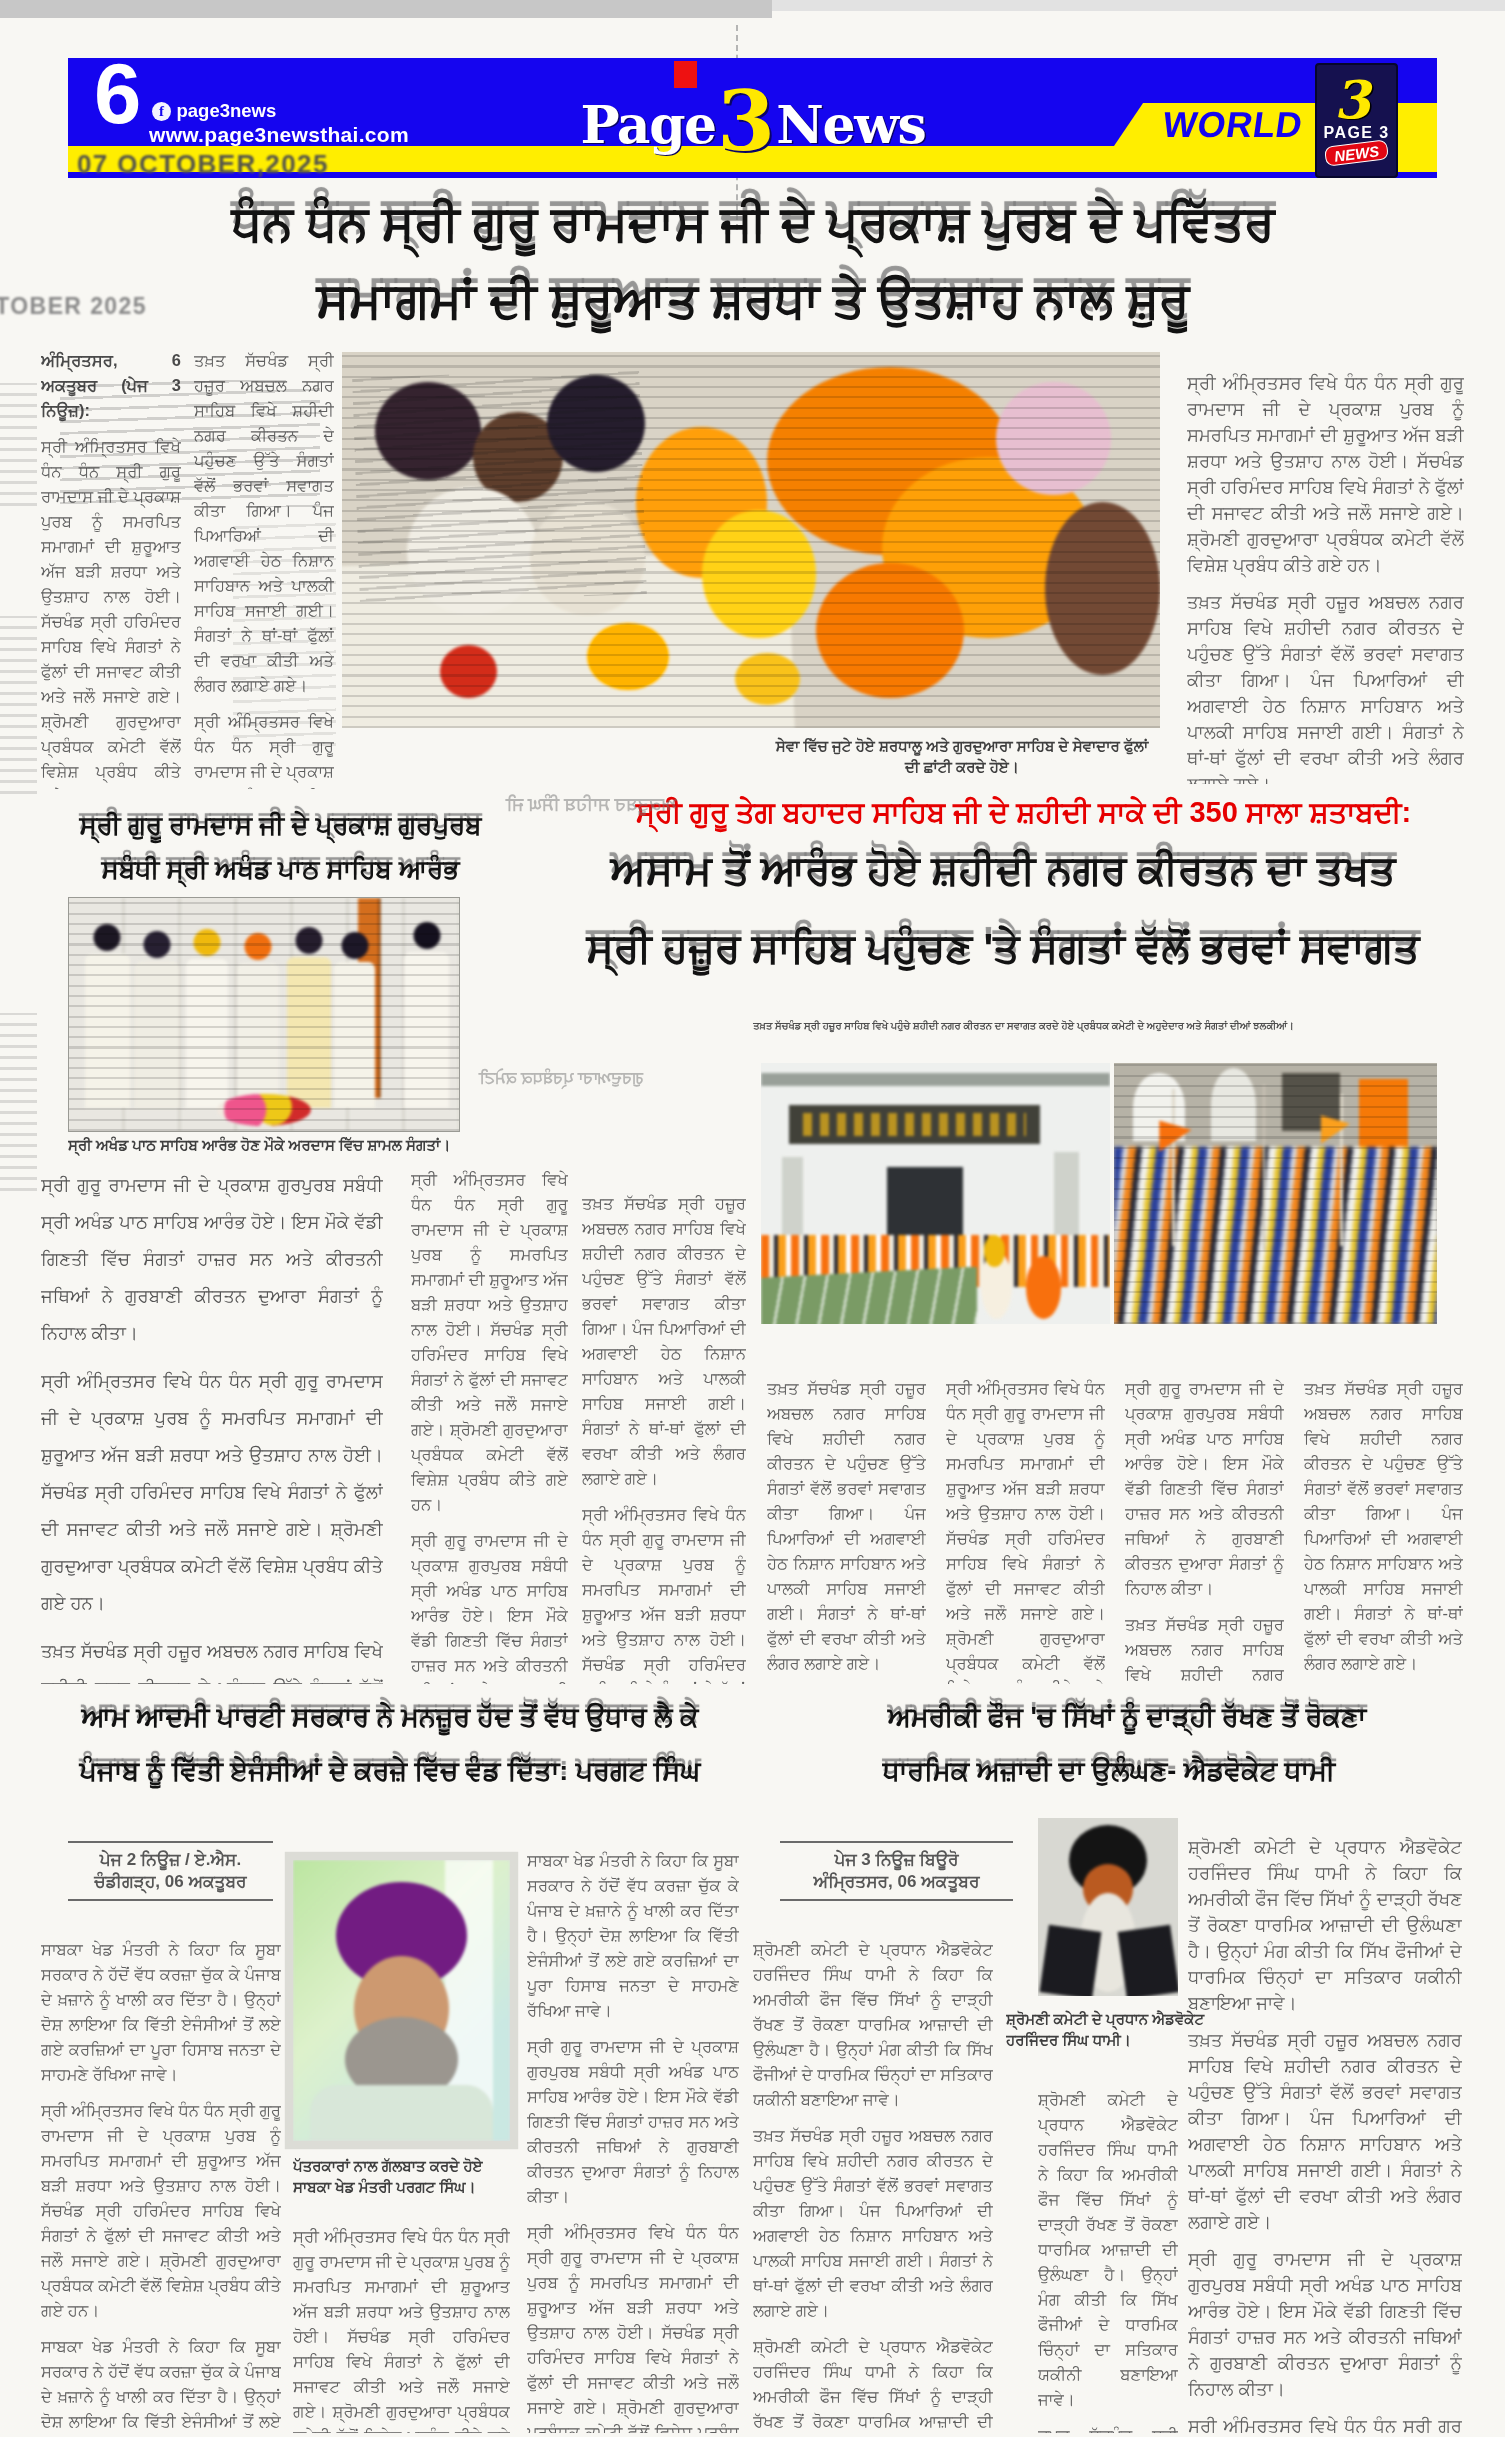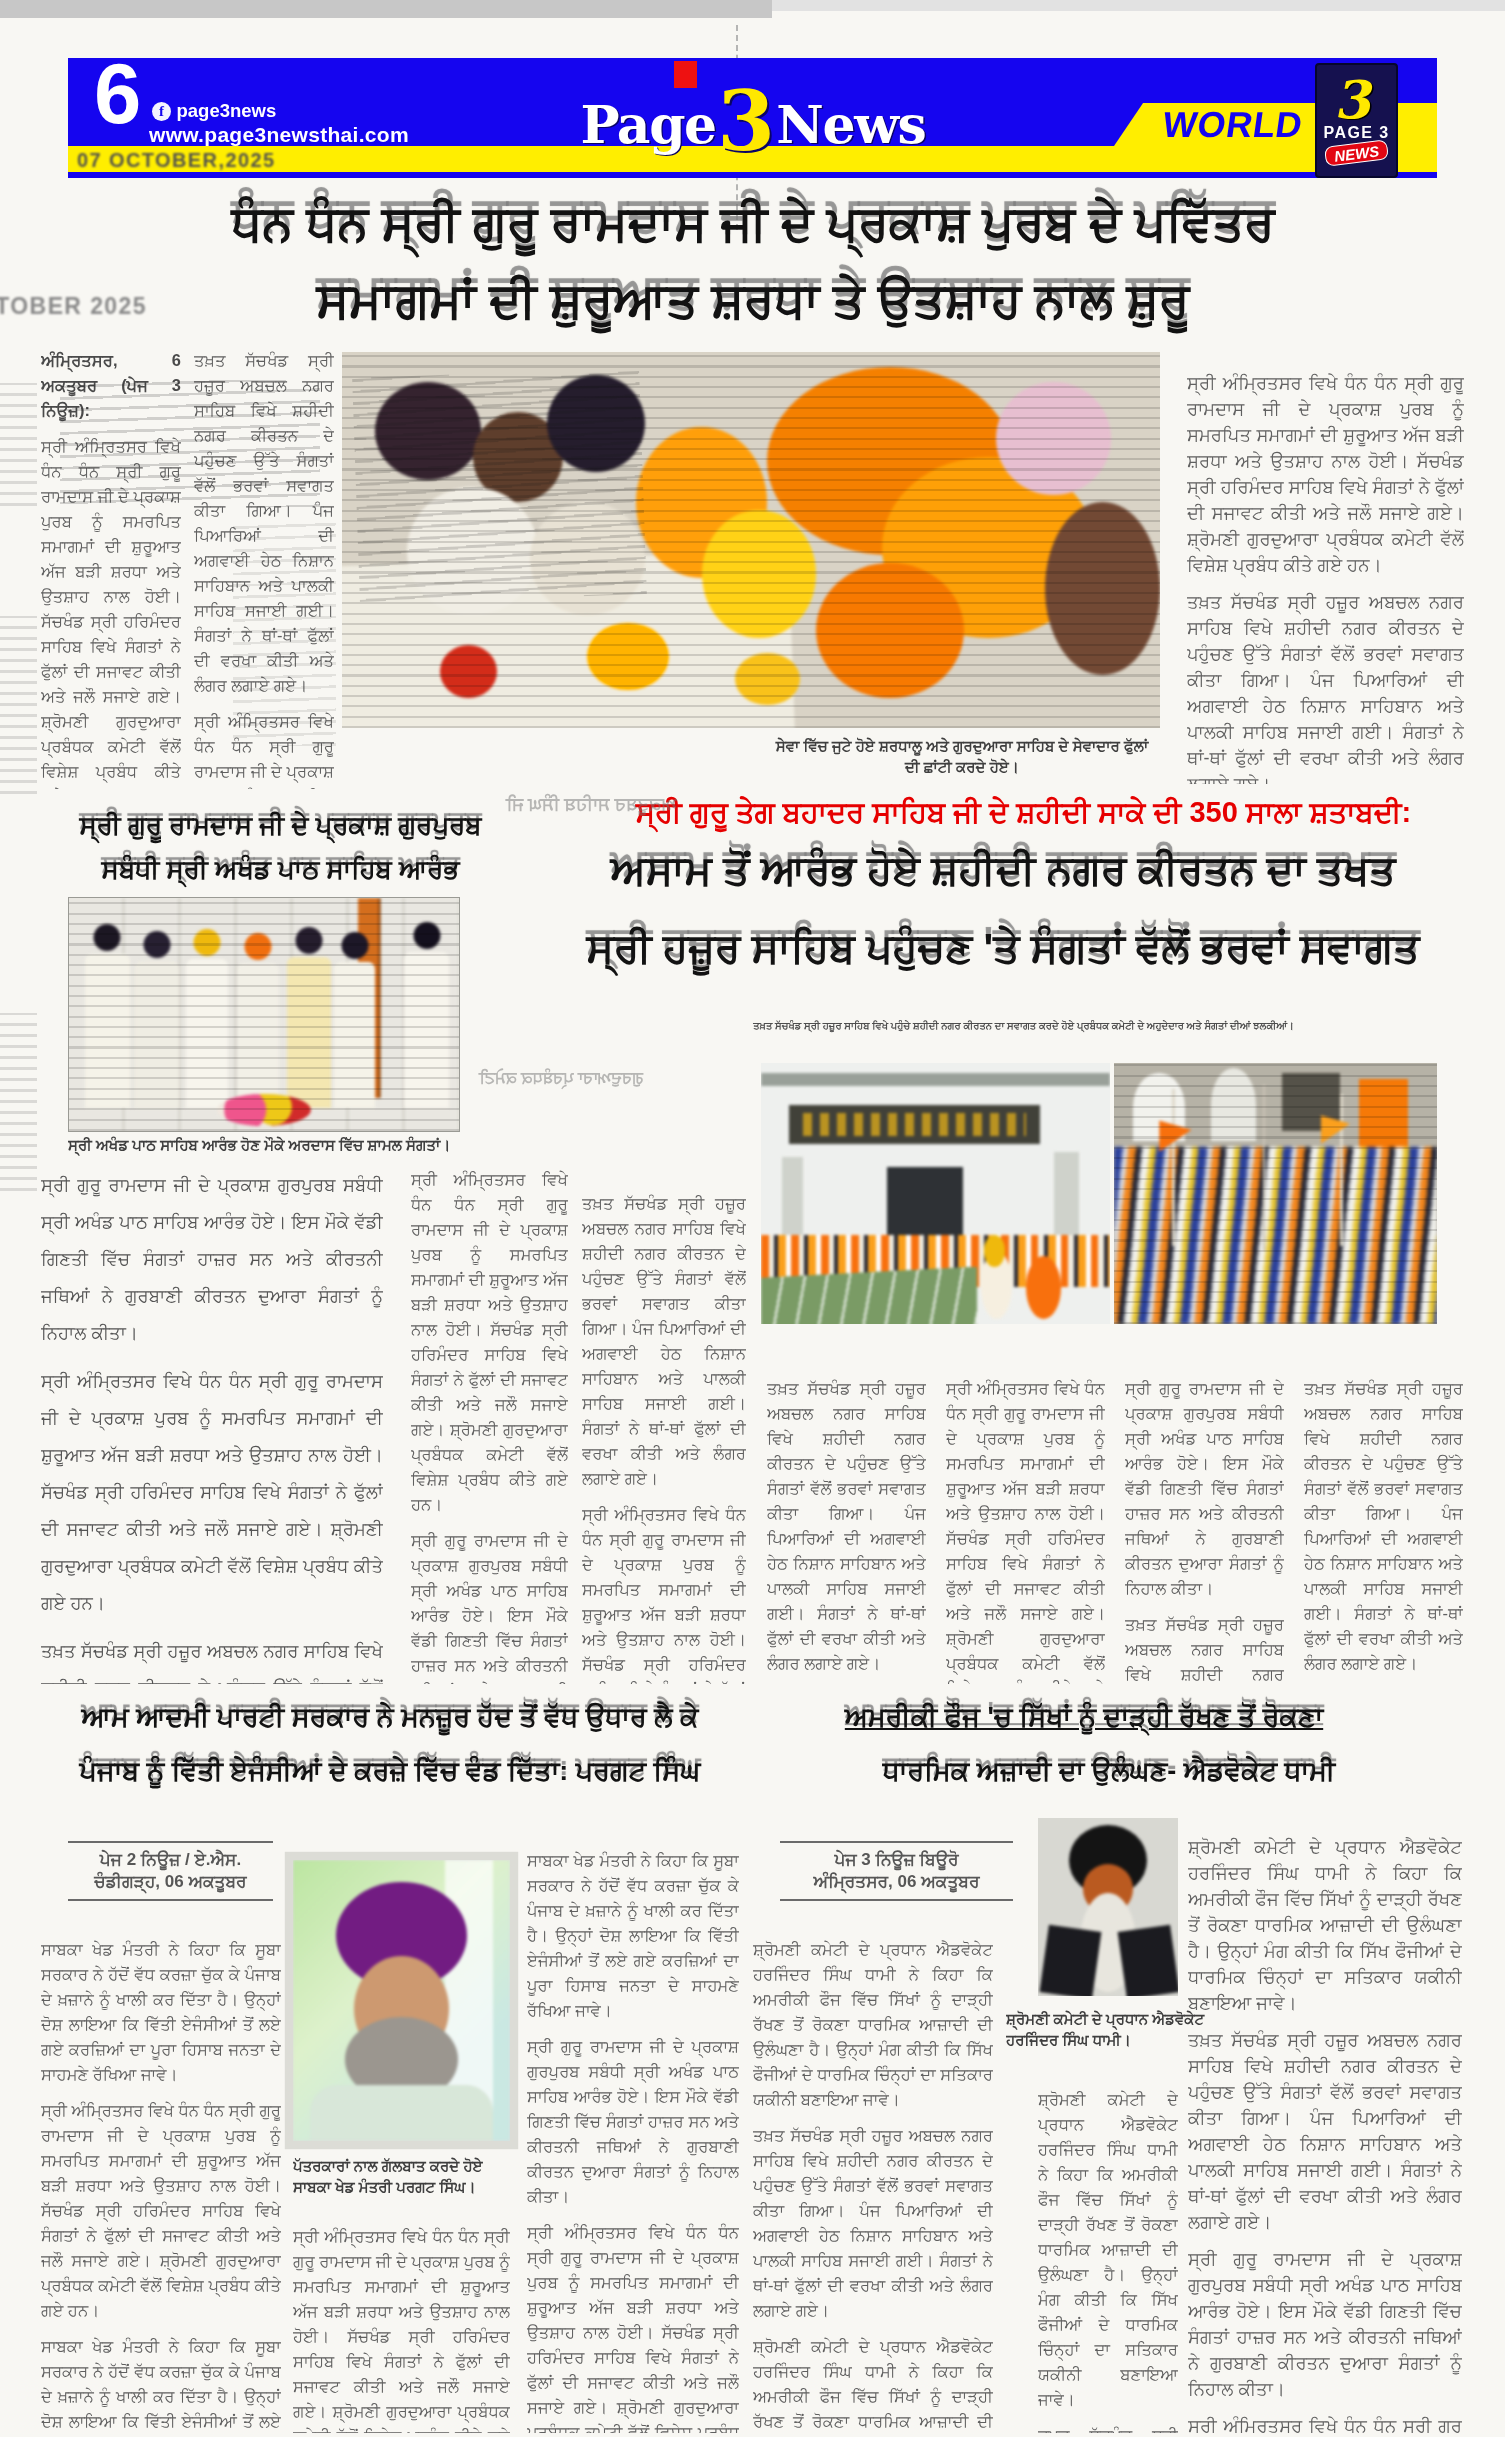--- a/index.html
+++ b/index.html
@@ -33,21 +33,21 @@
   .world-wedge{left:1114px;top:103px;width:323px;height:43px;background:#ffee00;
                clip-path:polygon(9% 0,100% 0,100% 100%,0 100%);}
   .world{left:1163px;top:104px;font-size:36px;font-weight:bold;color:#1505ef;transform:skewX(-8deg);letter-spacing:0.7px;}
   .logo-box{left:1315px;top:63px;width:79px;height:111px;background:#15114f;border:2.1px solid #06062c;border-radius:4.1px;
             display:flex;flex-direction:column;align-items:center;justify-content:center;gap:1.4px;z-index:5;}
   .logo-3{color:#ffe800;font-size:53px;font-weight:bold;font-style:italic;line-height:.85;
           font-family:"DejaVu Serif",serif;text-shadow:1.4px 1.4px 0 #000;}
   .logo-page3{color:#fff;font-size:16px;font-weight:bold;letter-spacing:1.4px;}
   .logo-news{background:#e30613;color:#fff;font-style:italic;font-weight:bold;font-size:15px;
              padding:0.7px 8.2px;border-radius:8.2px;transform:rotate(-7deg);border:1.4px solid #fff;}
-  .hdr-date{left:77px;top:149px;font-size:20px;font-weight:bold;color:#55554a;letter-spacing:1.4px;filter:blur(0.8px);}
+  .hdr-date{left:77px;top:149px;font-size:26px;font-weight:bold;color:#55554a;letter-spacing:1.4px;filter:blur(0.8px);}
 
   
   .headline{font-weight:bold;color:#121212;text-align:center;
             text-shadow:0 -0.18em 0.7px rgba(125,125,125,.8);filter:blur(0.3px);line-height:1.15;}
   .h-main{left:48px;width:1410px;font-size:49px;}
   .kicker{left:582px;top:796px;width:883px;font-size:29px;font-weight:bold;color:#e60000;text-align:center;filter:blur(0.3px);}
   .h-cent{left:541px;width:924px;font-size:41px;}
   .h-gur{left:41px;width:479px;font-size:26px;filter:blur(0.7px);}
   .h-bot{font-size:27px;filter:blur(0.7px);}
   .byline{font-size:10px;font-weight:bold;color:#4e4e4e;text-align:center;filter:blur(0.5px);}
@@ -291,21 +291,21 @@
 
   <div class="col" style="left:293px;top:2224px;width:217px;height:209px;">
     <p class="p">ਸ੍ਰੀ ਅੰਮ੍ਰਿਤਸਰ ਵਿਖੇ ਧੰਨ ਧੰਨ ਸ੍ਰੀ ਗੁਰੂ ਰਾਮਦਾਸ ਜੀ ਦੇ ਪ੍ਰਕਾਸ਼ ਪੁਰਬ ਨੂੰ ਸਮਰਪਿਤ ਸਮਾਗਮਾਂ ਦੀ ਸ਼ੁਰੂਆਤ ਅੱਜ ਬੜੀ ਸ਼ਰਧਾ ਅਤੇ ਉਤਸ਼ਾਹ ਨਾਲ ਹੋਈ। ਸੱਚਖੰਡ ਸ੍ਰੀ ਹਰਿਮੰਦਰ ਸਾਹਿਬ ਵਿਖੇ ਸੰਗਤਾਂ ਨੇ ਫੁੱਲਾਂ ਦੀ ਸਜਾਵਟ ਕੀਤੀ ਅਤੇ ਜਲੌ ਸਜਾਏ ਗਏ। ਸ਼੍ਰੋਮਣੀ ਗੁਰਦੁਆਰਾ ਪ੍ਰਬੰਧਕ ਕਮੇਟੀ ਵੱਲੋਂ ਵਿਸ਼ੇਸ਼ ਪ੍ਰਬੰਧ ਕੀਤੇ ਗਏ ਹਨ।</p>
   </div>
   <div class="col" style="left:527px;top:1848px;width:212px;height:585px;">
     <p class="p">ਸਾਬਕਾ ਖੇਡ ਮੰਤਰੀ ਨੇ ਕਿਹਾ ਕਿ ਸੂਬਾ ਸਰਕਾਰ ਨੇ ਹੱਦੋਂ ਵੱਧ ਕਰਜ਼ਾ ਚੁੱਕ ਕੇ ਪੰਜਾਬ ਦੇ ਖ਼ਜ਼ਾਨੇ ਨੂੰ ਖਾਲੀ ਕਰ ਦਿੱਤਾ ਹੈ। ਉਨ੍ਹਾਂ ਦੋਸ਼ ਲਾਇਆ ਕਿ ਵਿੱਤੀ ਏਜੰਸੀਆਂ ਤੋਂ ਲਏ ਗਏ ਕਰਜ਼ਿਆਂ ਦਾ ਪੂਰਾ ਹਿਸਾਬ ਜਨਤਾ ਦੇ ਸਾਹਮਣੇ ਰੱਖਿਆ ਜਾਵੇ।</p>
     <p class="p">ਸ੍ਰੀ ਗੁਰੂ ਰਾਮਦਾਸ ਜੀ ਦੇ ਪ੍ਰਕਾਸ਼ ਗੁਰਪੁਰਬ ਸਬੰਧੀ ਸ੍ਰੀ ਅਖੰਡ ਪਾਠ ਸਾਹਿਬ ਆਰੰਭ ਹੋਏ। ਇਸ ਮੌਕੇ ਵੱਡੀ ਗਿਣਤੀ ਵਿੱਚ ਸੰਗਤਾਂ ਹਾਜ਼ਰ ਸਨ ਅਤੇ ਕੀਰਤਨੀ ਜਥਿਆਂ ਨੇ ਗੁਰਬਾਣੀ ਕੀਰਤਨ ਦੁਆਰਾ ਸੰਗਤਾਂ ਨੂੰ ਨਿਹਾਲ ਕੀਤਾ।</p>
     <p class="p">ਸ੍ਰੀ ਅੰਮ੍ਰਿਤਸਰ ਵਿਖੇ ਧੰਨ ਧੰਨ ਸ੍ਰੀ ਗੁਰੂ ਰਾਮਦਾਸ ਜੀ ਦੇ ਪ੍ਰਕਾਸ਼ ਪੁਰਬ ਨੂੰ ਸਮਰਪਿਤ ਸਮਾਗਮਾਂ ਦੀ ਸ਼ੁਰੂਆਤ ਅੱਜ ਬੜੀ ਸ਼ਰਧਾ ਅਤੇ ਉਤਸ਼ਾਹ ਨਾਲ ਹੋਈ। ਸੱਚਖੰਡ ਸ੍ਰੀ ਹਰਿਮੰਦਰ ਸਾਹਿਬ ਵਿਖੇ ਸੰਗਤਾਂ ਨੇ ਫੁੱਲਾਂ ਦੀ ਸਜਾਵਟ ਕੀਤੀ ਅਤੇ ਜਲੌ ਸਜਾਏ ਗਏ। ਸ਼੍ਰੋਮਣੀ ਗੁਰਦੁਆਰਾ ਪ੍ਰਬੰਧਕ ਕਮੇਟੀ ਵੱਲੋਂ ਵਿਸ਼ੇਸ਼ ਪ੍ਰਬੰਧ ਕੀਤੇ ਗਏ ਹਨ।</p>
   </div>
 
-  <div class="abs headline h-bot" style="left:728px;top:1702px;width:712px;text-decoration:underline;">ਅਮਰੀਕੀ ਫੌਜ 'ਚ ਸਿੱਖਾਂ ਨੂੰ ਦਾੜ੍ਹੀ ਰੱਖਣ ਤੋਂ ਰੋਕਣਾ</div>
+  <div class="abs headline h-bot" style="left:771px;top:1702px;width:712px;">ਅਮਰੀਕੀ ਫੌਜ 'ਚ ਸਿੱਖਾਂ ਨੂੰ ਦਾੜ੍ਹੀ ਰੱਖਣ ਤੋਂ ਰੋਕਣਾ</div>
   <div class="abs headline h-bot" style="left:753px;top:1756px;width:712px;">ਧਾਰਮਿਕ ਅਜ਼ਾਦੀ ਦਾ ਉਲੰਘਣ- ਐਡਵੋਕੇਟ ਧਾਮੀ</div>
 
   <div class="dateline" style="left:780px;top:1841px;width:233px;">
     <div>ਪੇਜ 3 ਨਿਊਜ਼ ਬਿਊਰੋ</div>
     <div>ਅੰਮ੍ਰਿਤਸਰ, 06 ਅਕਤੂਬਰ</div>
   </div>
 
   <div class="col" style="left:753px;top:1937px;width:240px;height:496px;">
     <p class="p">ਸ਼੍ਰੋਮਣੀ ਕਮੇਟੀ ਦੇ ਪ੍ਰਧਾਨ ਐਡਵੋਕੇਟ ਹਰਜਿੰਦਰ ਸਿੰਘ ਧਾਮੀ ਨੇ ਕਿਹਾ ਕਿ ਅਮਰੀਕੀ ਫੌਜ ਵਿੱਚ ਸਿੱਖਾਂ ਨੂੰ ਦਾੜ੍ਹੀ ਰੱਖਣ ਤੋਂ ਰੋਕਣਾ ਧਾਰਮਿਕ ਆਜ਼ਾਦੀ ਦੀ ਉਲੰਘਣਾ ਹੈ। ਉਨ੍ਹਾਂ ਮੰਗ ਕੀਤੀ ਕਿ ਸਿੱਖ ਫੌਜੀਆਂ ਦੇ ਧਾਰਮਿਕ ਚਿੰਨ੍ਹਾਂ ਦਾ ਸਤਿਕਾਰ ਯਕੀਨੀ ਬਣਾਇਆ ਜਾਵੇ।</p>
     <p class="p">ਤਖ਼ਤ ਸੱਚਖੰਡ ਸ੍ਰੀ ਹਜ਼ੂਰ ਅਬਚਲ ਨਗਰ ਸਾਹਿਬ ਵਿਖੇ ਸ਼ਹੀਦੀ ਨਗਰ ਕੀਰਤਨ ਦੇ ਪਹੁੰਚਣ ਉੱਤੇ ਸੰਗਤਾਂ ਵੱਲੋਂ ਭਰਵਾਂ ਸਵਾਗਤ ਕੀਤਾ ਗਿਆ। ਪੰਜ ਪਿਆਰਿਆਂ ਦੀ ਅਗਵਾਈ ਹੇਠ ਨਿਸ਼ਾਨ ਸਾਹਿਬਾਨ ਅਤੇ ਪਾਲਕੀ ਸਾਹਿਬ ਸਜਾਈ ਗਈ। ਸੰਗਤਾਂ ਨੇ ਥਾਂ-ਥਾਂ ਫੁੱਲਾਂ ਦੀ ਵਰਖਾ ਕੀਤੀ ਅਤੇ ਲੰਗਰ ਲਗਾਏ ਗਏ।</p>

